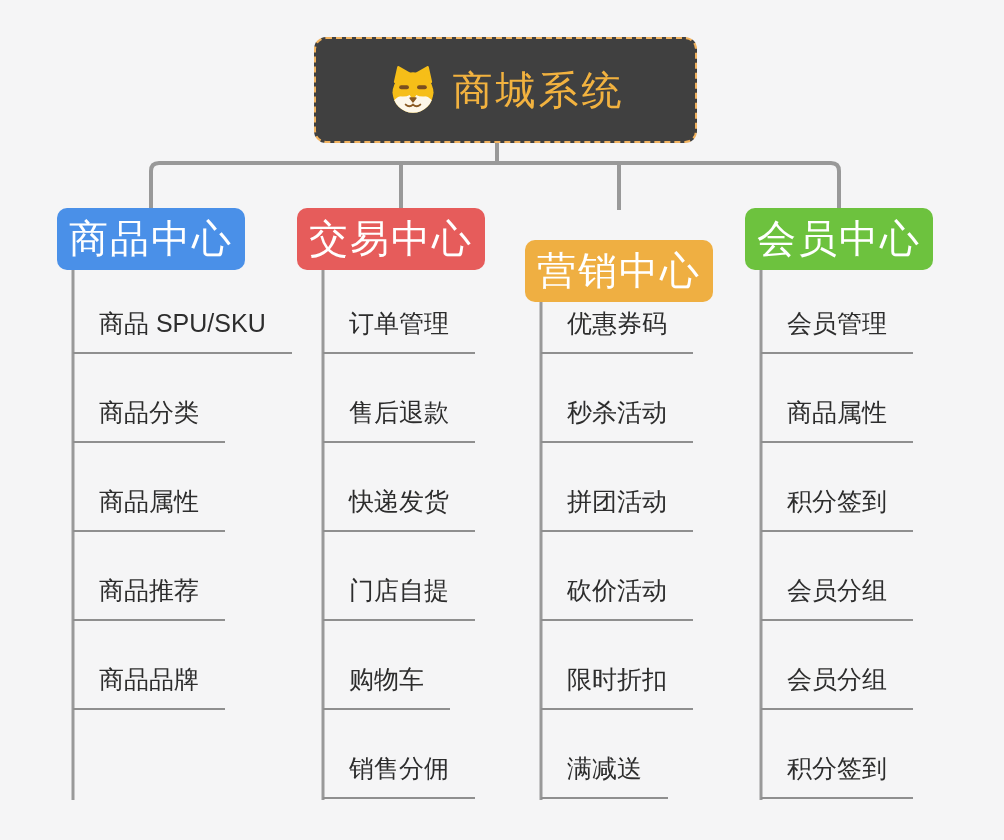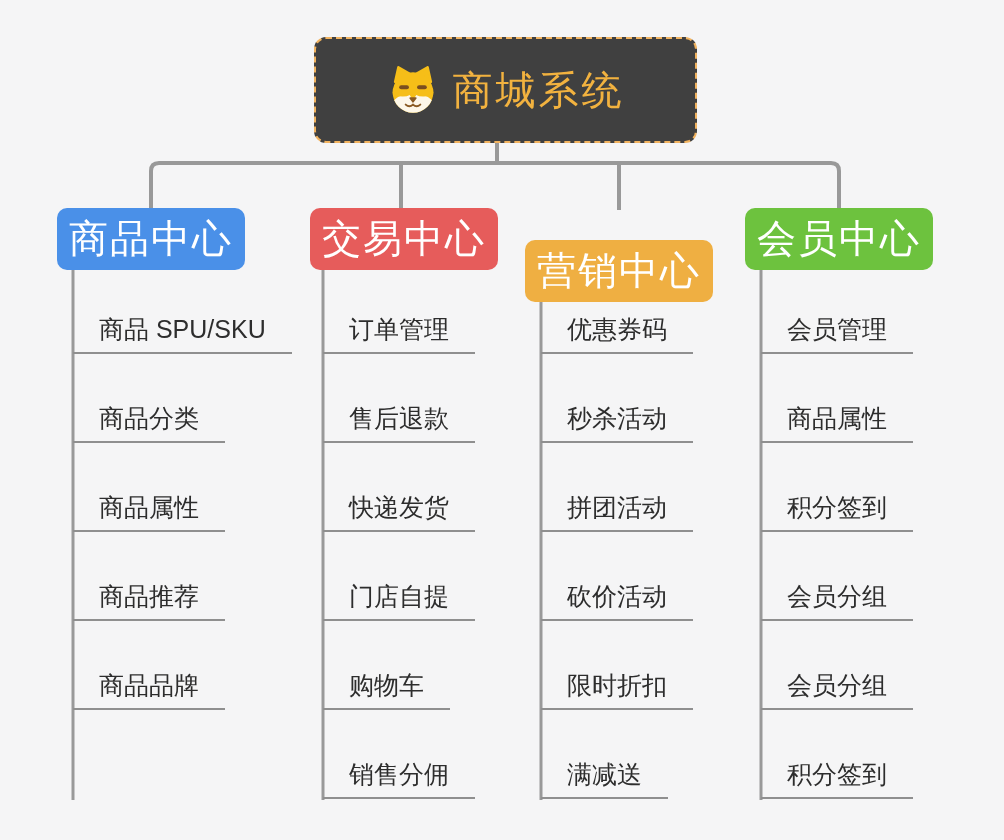--- a/index.html
+++ b/index.html
@@ -21,29 +21,29 @@
   }
   .root-title{font-size:40px;letter-spacing:3px;white-space:nowrap;}
 
   
   .branch-box{
     position:absolute;top:208px;width:188px;height:62px;border-radius:10px;
     display:flex;align-items:center;justify-content:center;
     color:#ffffff;font-size:39px;letter-spacing:2px;white-space:nowrap;
     z-index:3;
   }
-  .bx0{left:57px;} .bx1{left:310px;} .bx2{left:525px;} .bx3{left:745px;}
+  .bx0{left:57px;} .bx1{left:297px;} .bx2{left:525px;} .bx3{left:745px;}
 
   
   .leaf-col{position:absolute;top:265px;z-index:2;}
   .lc0{left:73px;} .lc1{left:323px;} .lc2{left:541px;} .lc3{left:761px;}
   .leaf{
     box-sizing:border-box;height:89px;width:max-content;
     display:flex;align-items:flex-end;
-    padding:0 26px 6px 26px;
+    padding:0 26px 12px 26px;
     border-bottom:2px solid #8f8f8f;
     font-size:25px;color:#2d2d2d;white-space:nowrap;
   }
 </style>
 </head>
 <body style="background: rgb(245, 245, 246);">
 
 <svg id="connectors" width="1004" height="840" viewBox="0 0 1004 840" aria-hidden="true">
   <g fill="none" stroke="#999999">
 

